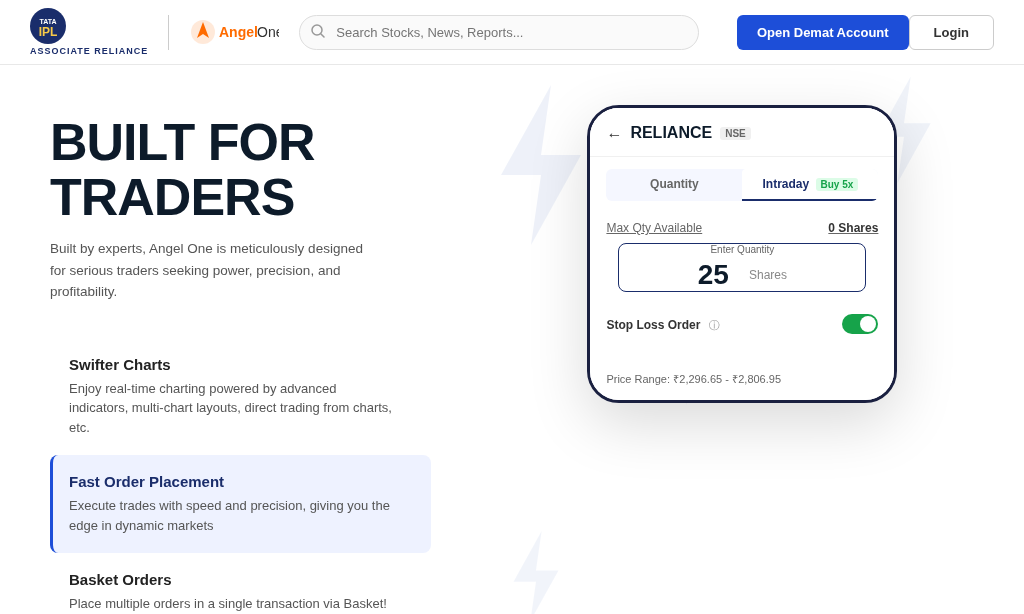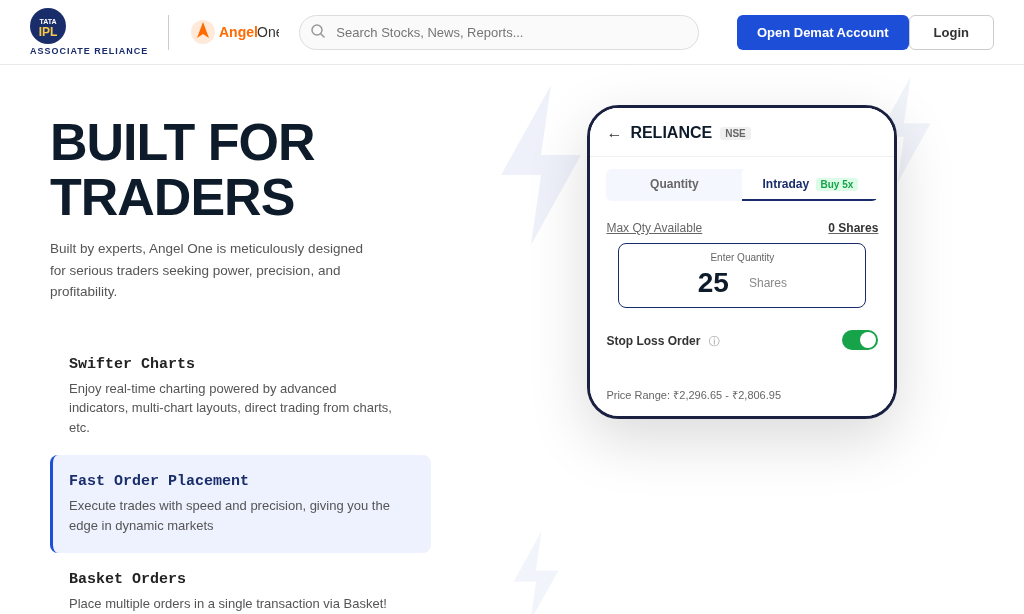--- a/index.html
+++ b/index.html
@@ -147,21 +147,20 @@
       border-left: 3px solid #1d4ed8;
     }
     .feature-item:not(.active) {
       border-left: 3px solid transparent;
     }
     .feature-title {
       font-size: 15px;
       font-weight: 700;
       color: #1a2d6b;
       margin-bottom: 6px;
-      font-family: Liberation Mono, monospace;
     }
     .feature-item:not(.active) .feature-title {
       color: #222;
     }
     .feature-desc {
       font-size: 13px;
       color: #555;
       line-height: 1.5;
       max-width: 330px;
     }
@@ -296,21 +295,21 @@
     .max-qty-value {
       font-weight: 600;
       color: #333;
     }
 
     
     .qty-section {
       margin: 0 28px 12px;
       border: 1.5px solid #1a2d6b;
       border-radius: 8px;
-      padding: 8px 14px;
+      padding: 0 14px;
       text-align: center;
     }
     .qty-label {
       font-size: 10px;
       color: #666;
       margin-bottom: 4px;
     }
     .qty-value-row {
       display: flex;
       align-items: center;

